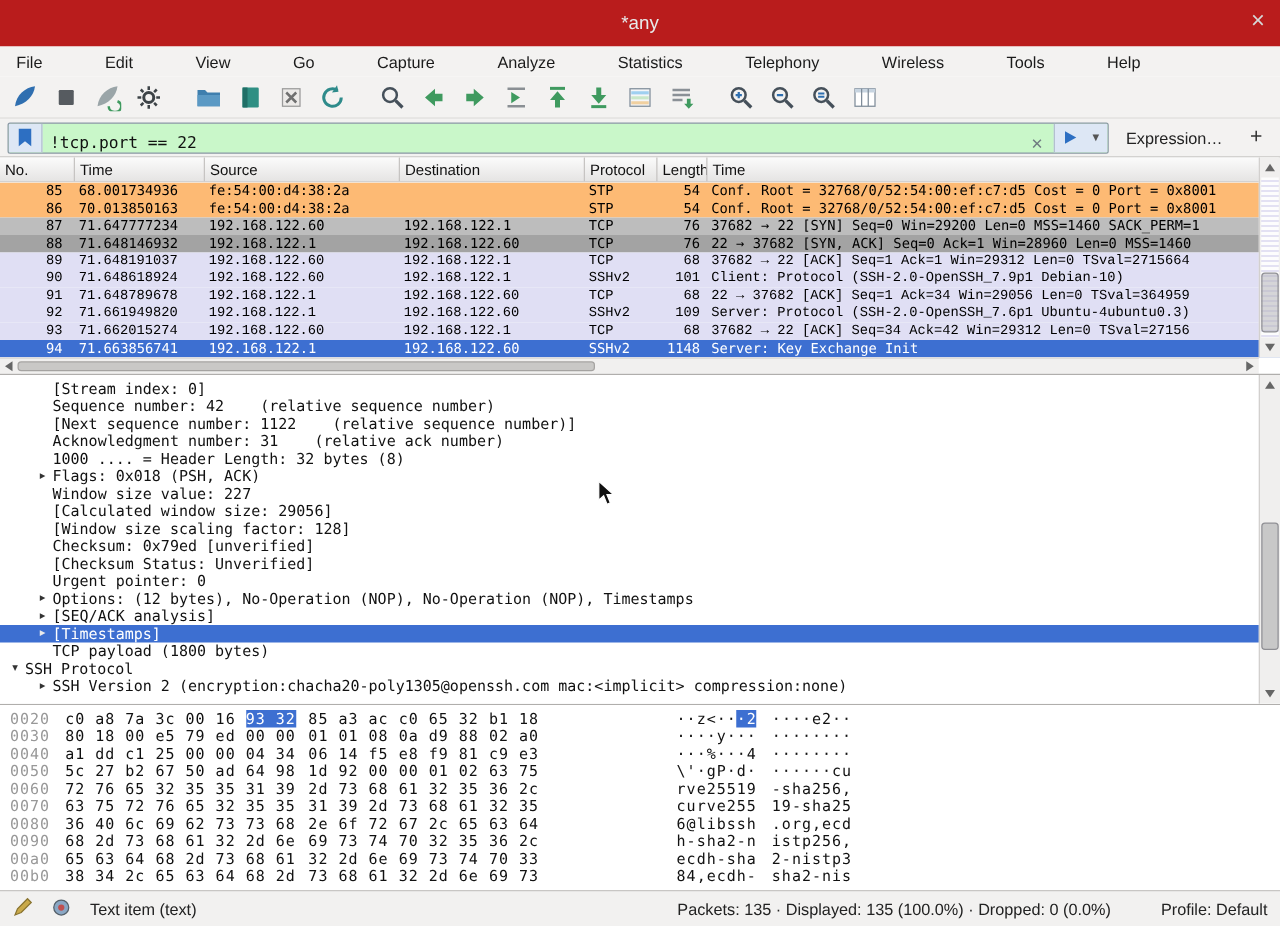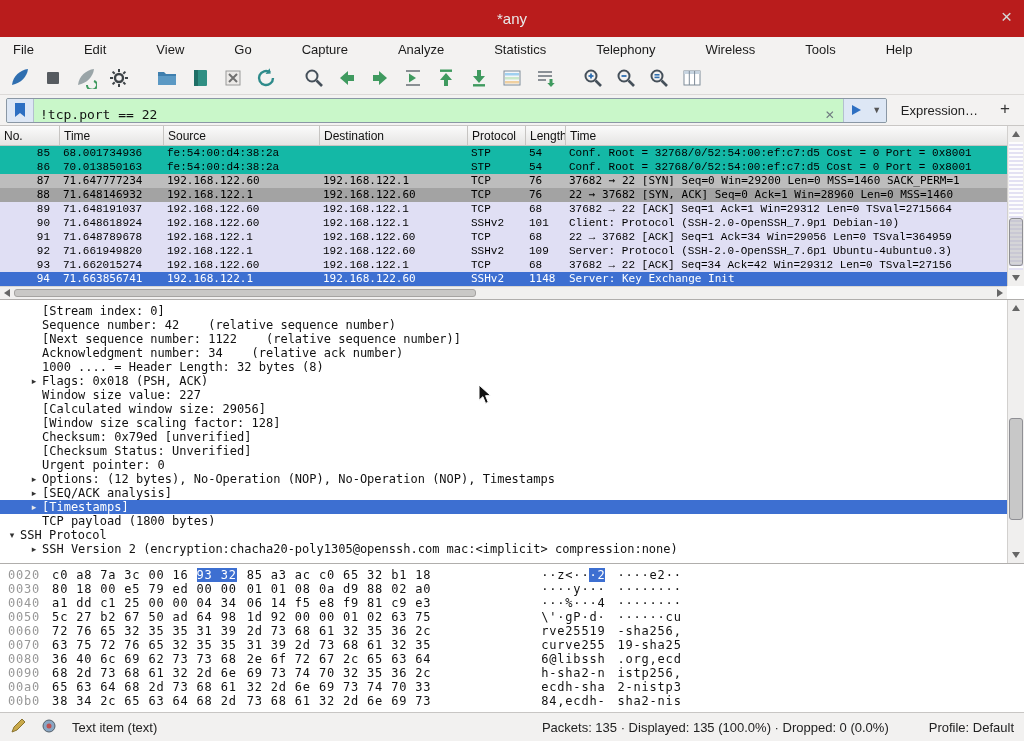--- a/index.html
+++ b/index.html
@@ -39,22 +39,22 @@
   .plwrap{position:relative;flex:0 0 auto;}
   .plh{display:grid;grid-template-columns:60px 104px 156px 148px 58px 40px auto;height:20px;
        background:linear-gradient(#fbfbfb,#e5e4e3);border-bottom:1px solid #c6c4c2;
        font-size:12px;color:#111;box-sizing:border-box;}
   .plh>div{padding:0 4px;border-right:1px solid #c6c4c2;display:flex;align-items:center;
            overflow:hidden;white-space:nowrap;box-sizing:border-box;}
   .plrows{height:140px;background:#fff;font-family:"DejaVu Sans Mono",monospace;font-size:11px;overflow:hidden;}
   .plr{display:grid;grid-template-columns:60px 104px 156px 148px 58px 40px auto;height:14px;line-height:14px;white-space:nowrap;}
   .plr>div{overflow:hidden;padding:0 3px;box-sizing:border-box;}
   .c-no{text-align:right;padding-right:10px!important;}
-  .c-len{text-align:left;padding-right:6px!important;}
-  .rw{background:#14b8a6;font-family:Liberation Mono, monospace;}
+  .c-len{text-align:right;padding-right:6px!important;}
+  .rw{background:#fdba74;}
   .rg1{background:#bdbdbd;}
   .rg2{background:#a3a3a3;}
   .rl{background:#e0dff4;font-family:Liberation Mono, monospace;}
   .rsel{background:#3d6fd1;color:#fff;}
 
   
   .vsb{position:absolute;right:0;top:0;width:17px;background:#f0efee;border-left:1px solid #d2d0ce;box-sizing:border-box;}
   .vsb-pl{height:160px;}
   .arrU{width:0;height:0;border-left:4px solid transparent;border-right:4px solid transparent;border-bottom:6px solid #666;margin:5px auto 0 auto;}
   .arrD{width:0;height:0;border-left:4px solid transparent;border-right:4px solid transparent;border-top:6px solid #666;margin:0 auto 5px auto;position:absolute;bottom:0;left:4px;}
@@ -403,21 +403,21 @@
       <div class="groove"></div>
       <div class="thumb" style="top:92px;height:46px;"></div>
       <div class="arrD"></div>
     </div>
   </div>
 
   <div class="detail">
     <div class="dl i1"><span class="dx"></span><span>[Stream index: 0]</span></div>
     <div class="dl i1"><span class="dx"></span><span>Sequence number: 42    (relative sequence number)</span></div>
     <div class="dl i1"><span class="dx"></span><span>[Next sequence number: 1122    (relative sequence number)]</span></div>
-    <div class="dl i1"><span class="dx"></span><span>Acknowledgment number: 34    (relative ack number)</span></div>
+    <div class="dl i1"><span class="dx"></span><span>Acknowledgment number: 31    (relative ack number)</span></div>
     <div class="dl i1"><span class="dx"></span><span>1000 .... = Header Length: 32 bytes (8)</span></div>
     <div class="dl i1"><span class="dx">▸</span><span>Flags: 0x018 (PSH, ACK)</span></div>
     <div class="dl i1"><span class="dx"></span><span>Window size value: 227</span></div>
     <div class="dl i1"><span class="dx"></span><span>[Calculated window size: 29056]</span></div>
     <div class="dl i1"><span class="dx"></span><span>[Window size scaling factor: 128]</span></div>
     <div class="dl i1"><span class="dx"></span><span>Checksum: 0x79ed [unverified]</span></div>
     <div class="dl i1"><span class="dx"></span><span>[Checksum Status: Unverified]</span></div>
     <div class="dl i1"><span class="dx"></span><span>Urgent pointer: 0</span></div>
     <div class="dl i1"><span class="dx">▸</span><span>Options: (12 bytes), No-Operation (NOP), No-Operation (NOP), Timestamps</span></div>
     <div class="dl i1"><span class="dx">▸</span><span>[SEQ/ACK analysis]</span></div>

